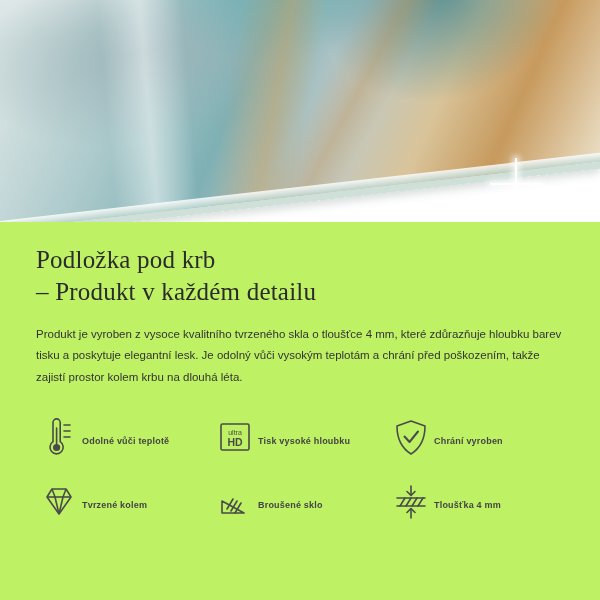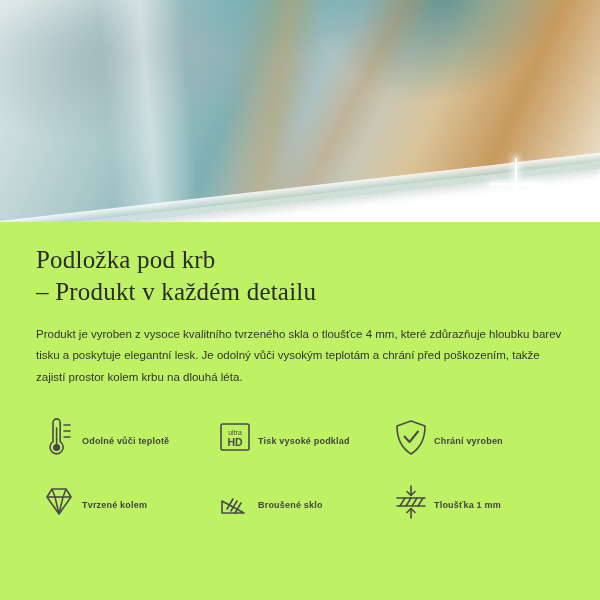--- a/index.html
+++ b/index.html
@@ -212,21 +212,21 @@
       </div>
 
       <div class="feature">
         <div class="feature-icon">
           <svg width="46" height="44" viewBox="0 0 46 44">
             <rect x="9" y="8" width="28" height="26" rx="1.5" fill="none" stroke="#4a4a4a" stroke-width="1.6"></rect>
             <text x="23" y="19" text-anchor="middle" font-family="Liberation Sans, sans-serif" font-size="7" fill="#4a4a4a">ultra</text>
             <text x="23" y="29.5" text-anchor="middle" font-family="Liberation Sans, sans-serif" font-size="10.5" font-weight="bold" fill="#4a4a4a">HD</text>
           </svg>
         </div>
-        <div class="feature-label">Tisk vysoké podklad</div>
+        <div class="feature-label">Tisk vysoké hloubku</div>
       </div>
 
       <div class="feature">
         <div class="feature-icon">
           <svg width="46" height="44" viewBox="0 0 46 44">
             <path d="M23 5 L37 10 C37 24 31 33 23 38 C15 33 9 24 9 10 Z" fill="none" stroke="#4a4a4a" stroke-width="1.6" stroke-linejoin="round"></path>
             <polyline points="16.5,20.5 21.5,26 30,15.5" fill="none" stroke="#4a4a4a" stroke-width="2" stroke-linecap="round" stroke-linejoin="round"></polyline>
           </svg>
         </div>
         <div class="feature-label">Chrání vyroben</div>
@@ -272,18 +272,18 @@
               <line x1="9" y1="26" x2="37" y2="26"></line>
               <line x1="12" y1="26" x2="17" y2="18"></line>
               <line x1="18" y1="26" x2="23" y2="18"></line>
               <line x1="24" y1="26" x2="29" y2="18"></line>
               <line x1="30" y1="26" x2="35" y2="18"></line>
               <line x1="23" y1="38" x2="23" y2="29"></line>
               <polyline points="19,32.5 23,28.5 27,32.5"></polyline>
             </g>
           </svg>
         </div>
-        <div class="feature-label">Tloušťka 1 mm</div>
+        <div class="feature-label">Tloušťka 4 mm</div>
       </div>
 
     </div>
   </div>
 </div>
 
 </body></html>

